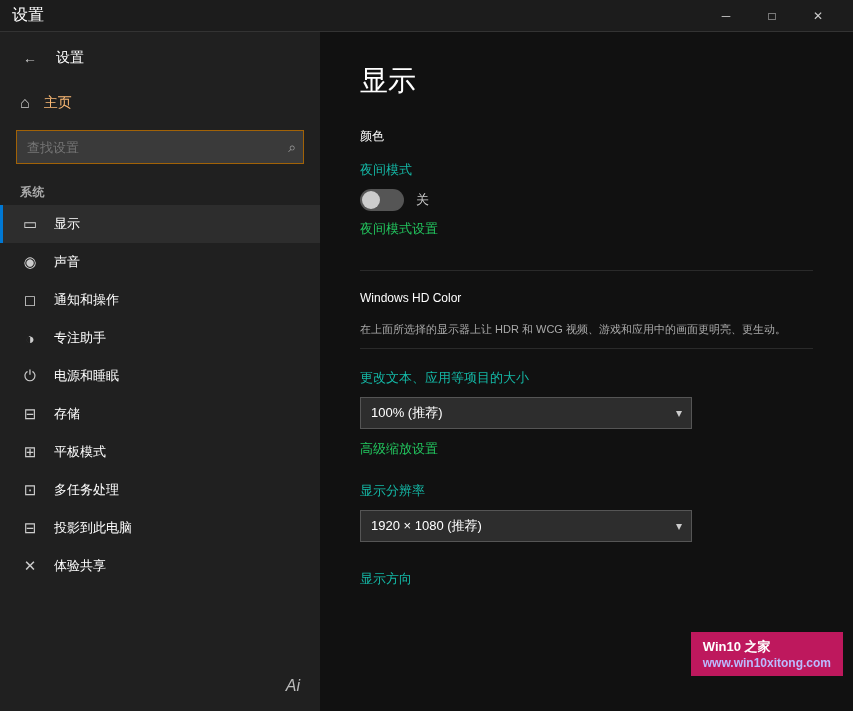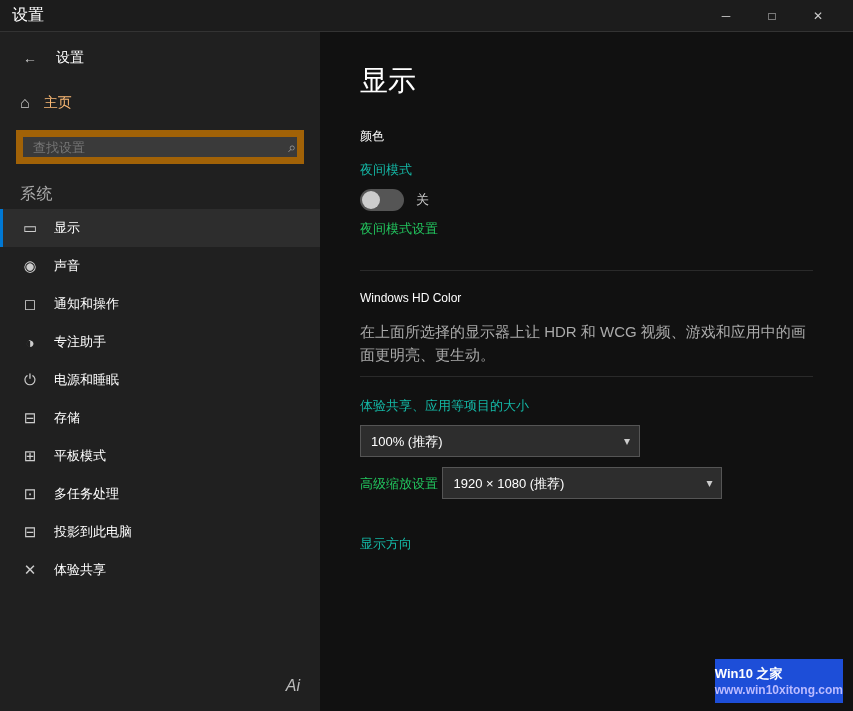--- a/index.html
+++ b/index.html
@@ -86,40 +86,40 @@
     .sidebar-home-label { font-size: 14px; color: #fdba74; }
 
     .search-box {
       margin: 8px 16px;
       position: relative;
     }
     .search-input {
       width: 100%;
       height: 34px;
       background: #3a3a3a;
-      border: 7px solid #a16207;
+      border: 1px solid #a16207;
       color: #ccc;
       padding: 0 36px 0 10px;
       font-size: 13px;
       outline: none;
     }
     .search-icon-box {
       position: absolute;
       right: 8px;
       top: 50%;
       transform: translateY(-50%);
       color: #999;
       font-size: 14px;
     }
 
     .sidebar-section-label {
-      font-size: 16px;
+      font-size: 12px;
       color: #aaa;
       padding: 12px 20px 4px;
-      font-weight: 400;
+      font-weight: 700;
       letter-spacing: 0.5px;
     }
 
     .sidebar-item {
       display: flex;
       align-items: center;
       padding: 10px 20px;
       gap: 14px;
       cursor: pointer;
       position: relative;
@@ -209,28 +209,28 @@
       display: inline-block;
     }
 
     .section-divider {
       border: none;
       border-top: 1px solid #2a2a2a;
       margin: 8px 0 20px;
     }
 
     .setting-description {
-      font-size: 15px;
+      font-size: 11px;
       color: #aaaaaa;
       margin-bottom: 10px;
       line-height: 1.5;
     }
 
     .dropdown-select {
-      width: 280px;
+      width: 332px;
       height: 32px;
       background: #2d2d2d;
       border: 1px solid #555;
       color: #ffffff;
       padding: 0 32px 0 10px;
       font-size: 13px;
       appearance: none;
       cursor: pointer;
       outline: none;
       position: relative;
@@ -246,25 +246,25 @@
       top: 50%;
       transform: translateY(-50%);
       color: #ccc;
       pointer-events: none;
       font-size: 12px;
     }
 
     
     .watermark {
       position: fixed;
-      bottom: 8px;
+      bottom: 35px;
       right: 10px;
-      background: #1d4ed8;
+      background: #be185d;
       color: white;
-      padding: 6px 0;
+      padding: 6px 12px;
       font-size: 13px;
       font-weight: bold;
       z-index: 999;
     }
     .watermark-sub {
       font-size: 12px;
       color: #bbbbff;
       display: block;
       text-align: center;
     }
@@ -364,34 +364,35 @@
     <hr class="section-divider">
 
     
     <h2 class="section-title">Windows HD Color</h2>
     <p class="setting-description">在上面所选择的显示器上让 HDR 和 WCG 视频、游戏和应用中的画面更明亮、更生动。</p>
 
     <hr class="section-divider">
 
     
 
-    <p class="setting-label">体验共享、应用等项目的大小</p>
+    <p class="setting-label">更改文本、应用等项目的大小</p>
     <div class="dropdown-wrapper">
       <select class="dropdown-select">
         <option>100% (推荐)</option>
         <option>125%</option>
         <option>150%</option>
         <option>175%</option>
       </select>
       <span class="dropdown-arrow">▾</span>
     </div>
 
     <br>
     <a class="link-text">高级缩放设置</a>
 
+    <p class="setting-label">显示分辨率</p>
     <div class="dropdown-wrapper">
       <select class="dropdown-select">
         <option>1920 × 1080 (推荐)</option>
         <option>1600 × 900</option>
         <option>1280 × 720</option>
       </select>
       <span class="dropdown-arrow">▾</span>
     </div>
 
     <br><br>

